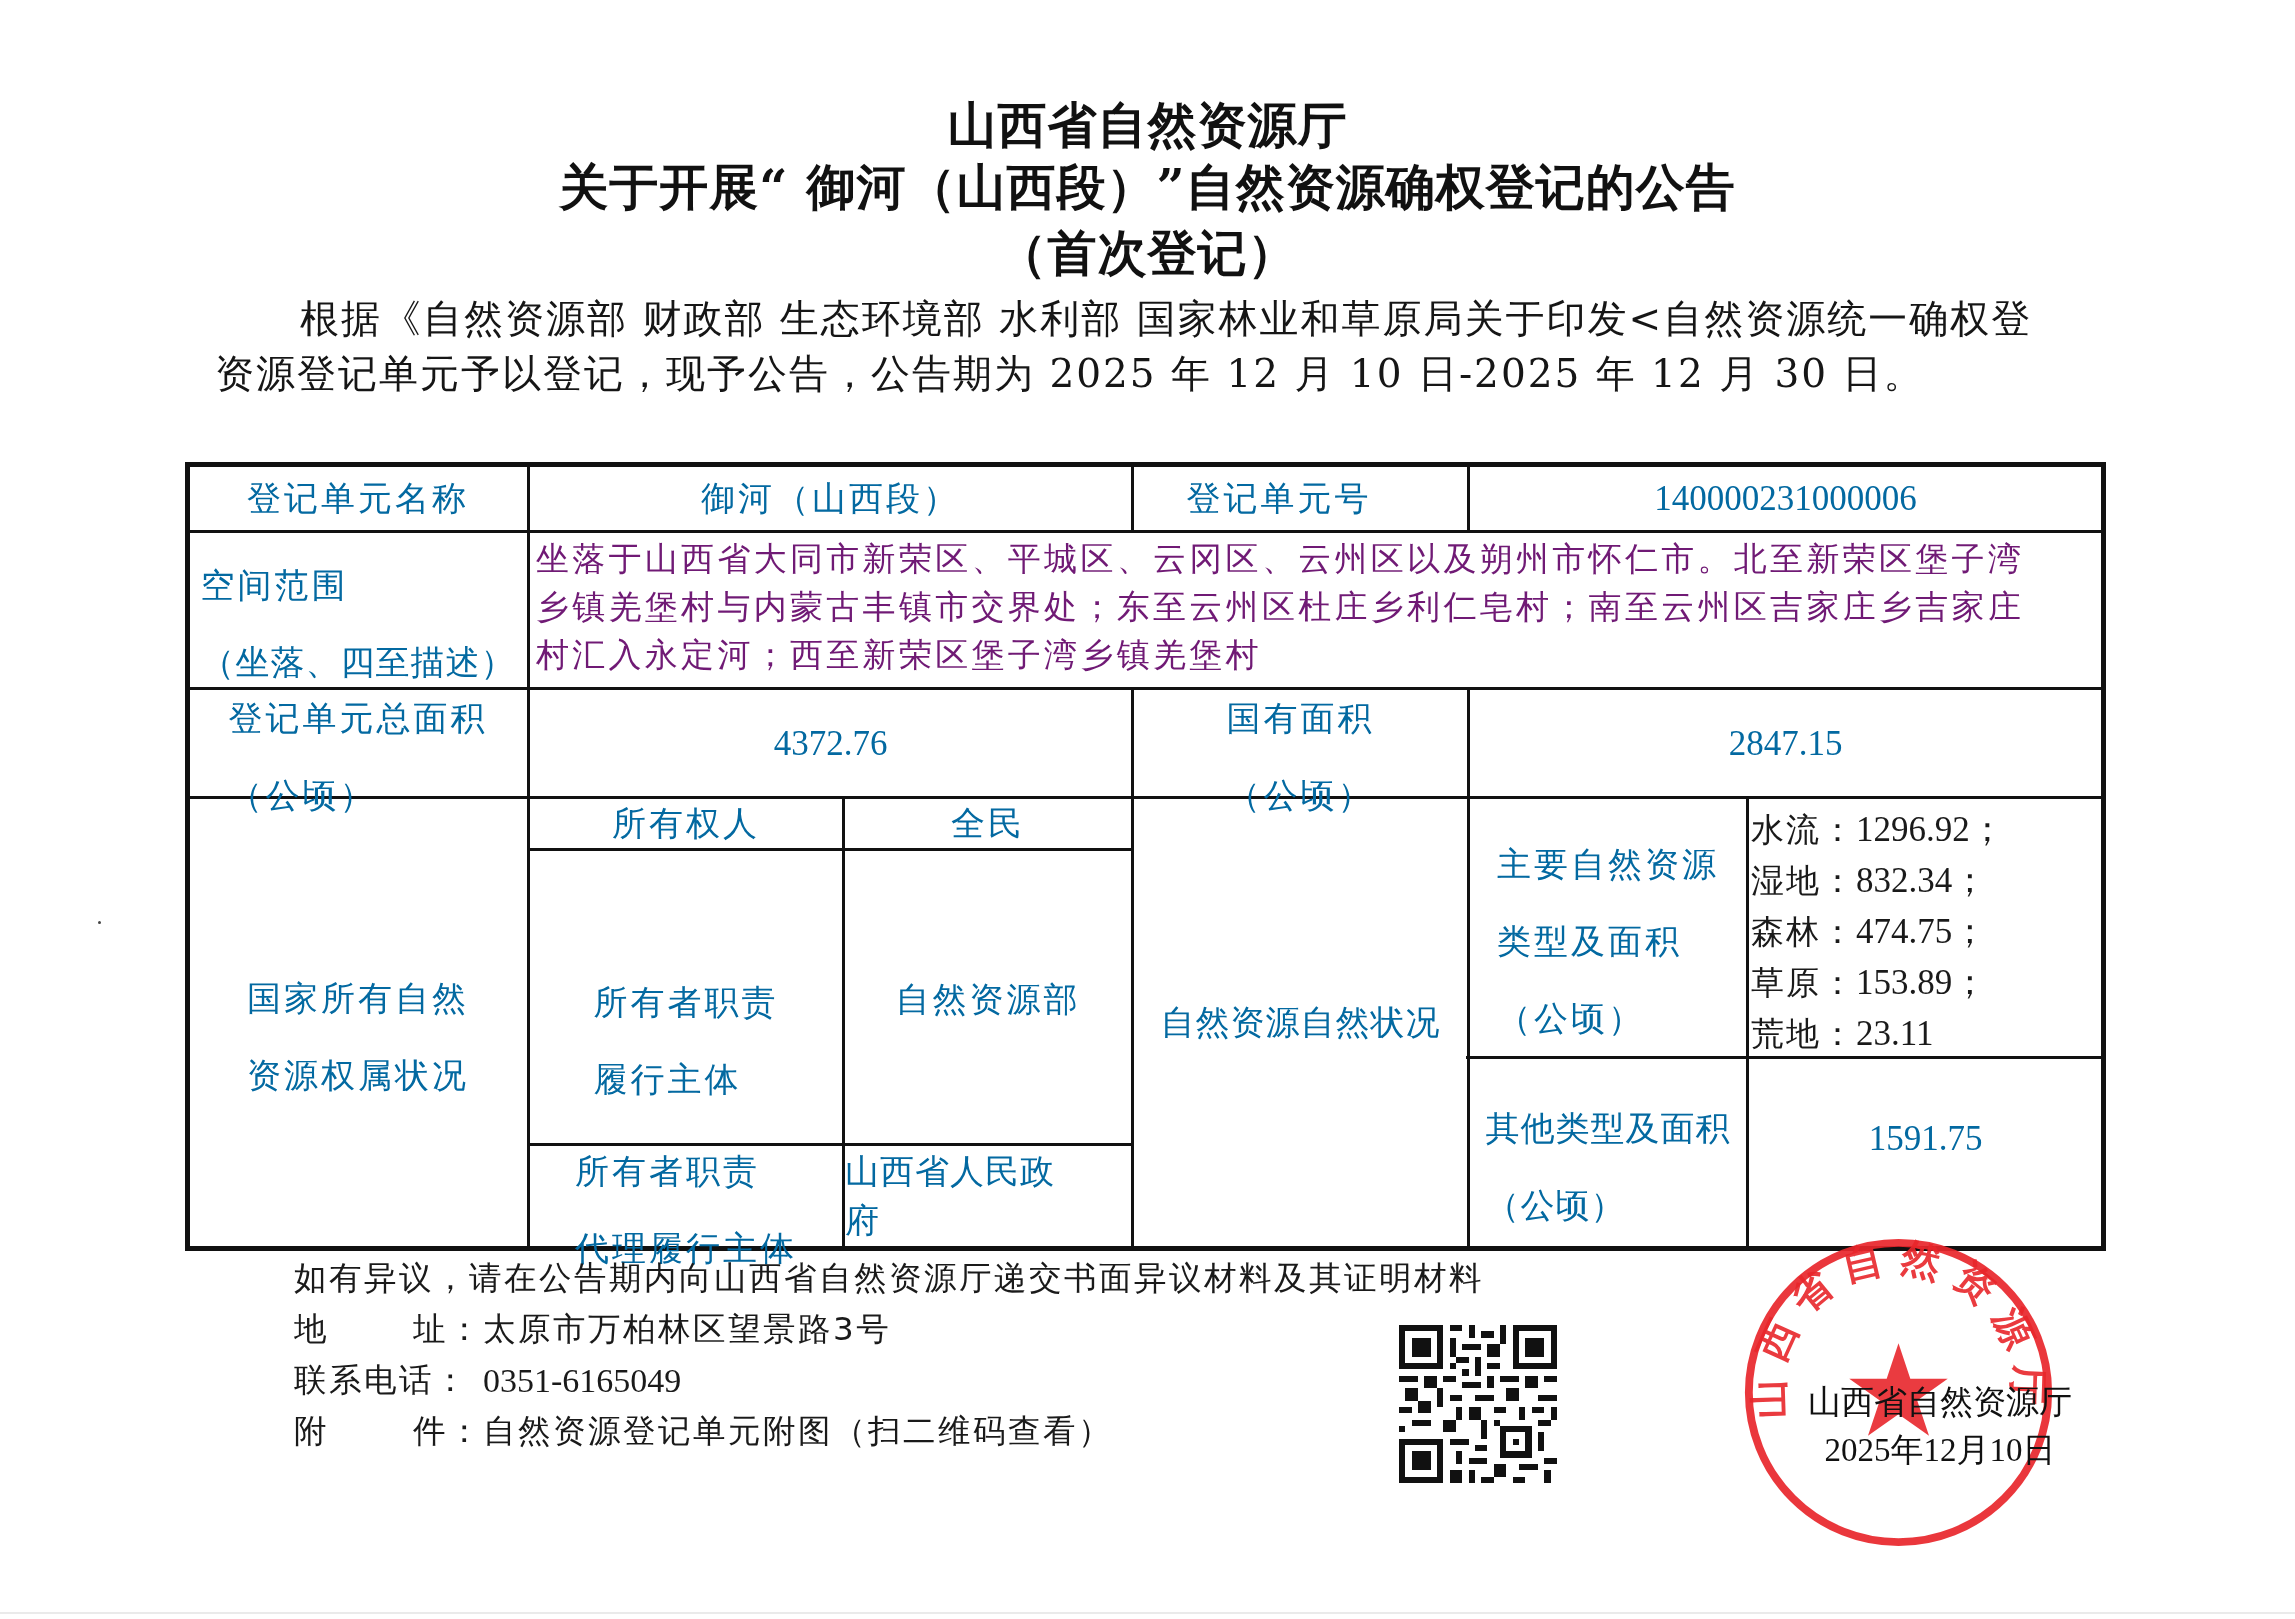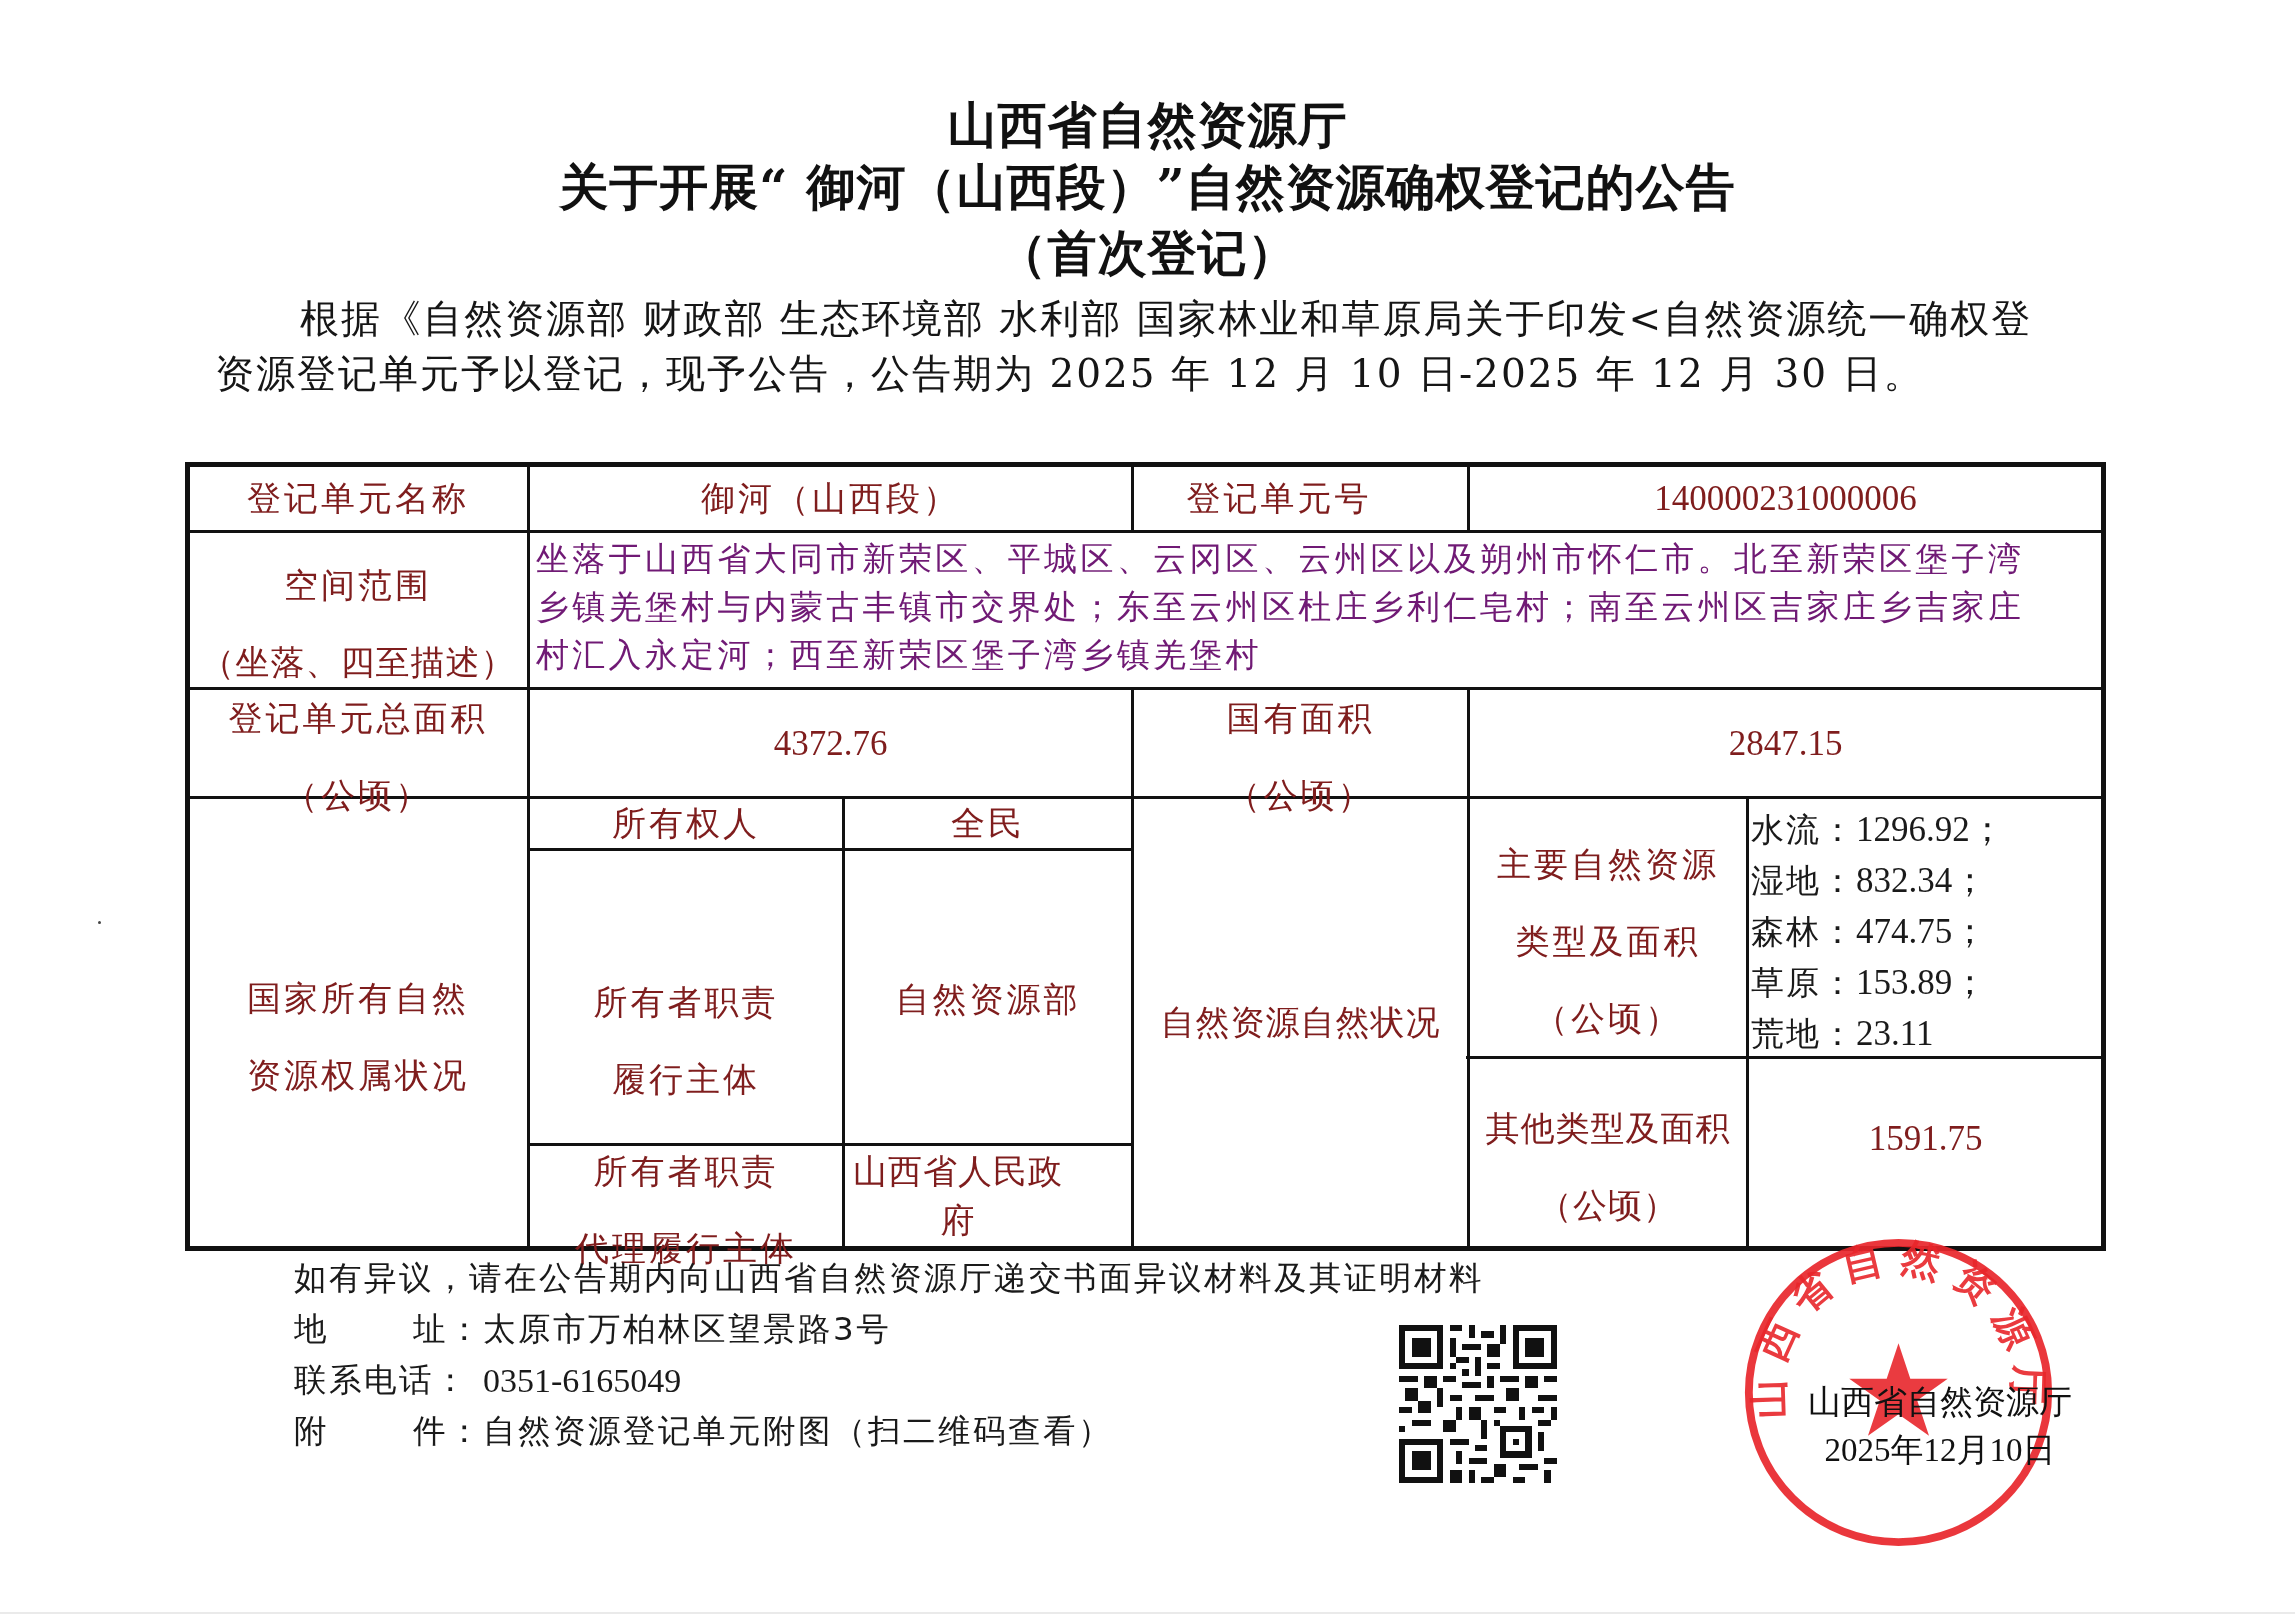--- a/index.html
+++ b/index.html
@@ -19,22 +19,22 @@
     position: absolute; left: 183px; width: 1931px;
     font-size: 39px; line-height: 55px; letter-spacing: 2px; color: #161616;
     text-align: justify;
     margin-left: 32px;
   }
   .para .line { display: block; white-space: nowrap; }
   .para .indent { padding-left: 85px; }
 
   .cell {
     position: absolute; box-sizing: border-box;
-    display: flex; align-items: center; justify-content: center; text-align: center;
-    font-size: 34px; line-height: 49px; letter-spacing: 3px; color: #7f1d1d;
+    display: flex; align-items: center; justify-content: center; 
+    font-size: 34px; line-height: 49px; letter-spacing: 3px; color: #0369a1;
     font-family: "DejaVu Sans", "Liberation Sans", sans-serif;
   }
   .cell.num { font-family: "Liberation Serif", "DejaVu Serif", serif; font-size: 35px; letter-spacing: 0; }
   .cell .stack { display: block; }
   .cell .stack span { display: block; margin-top: 28px; }
   .hline { position: absolute; background: #111; }
   .vline { position: absolute; background: #111; }
 
   .desc {
     position: absolute; box-sizing: border-box; left: 532px; top: 533px; width: 1569px; height: 153px;

